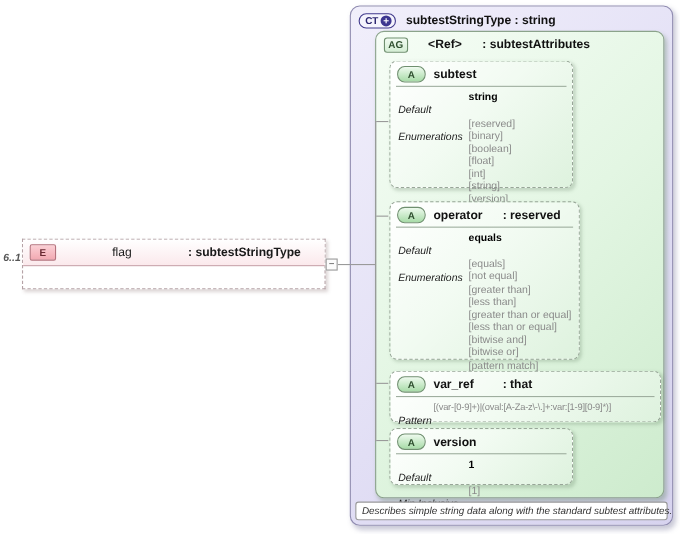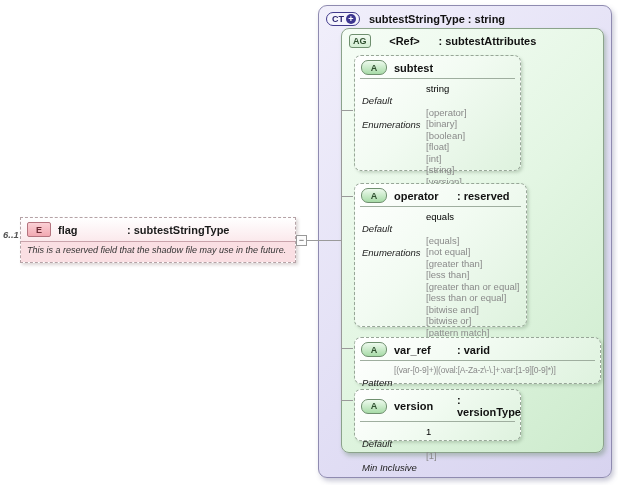--- a/index.html
+++ b/index.html
@@ -9,21 +9,21 @@
 
   .cardinality{position:absolute;left:3px;top:229px;font-size:9.5px;font-style:italic;font-weight:bold;color:#555;}
 
   
   .element-box{position:absolute;left:20px;top:217px;width:276px;height:46px;border:1px dashed #b5a2a6;background:#fff;
     box-shadow:2px 2px 3px rgba(120,90,90,.25);box-sizing:border-box;}
   .el-title{height:24px;display:flex;align-items:center;gap:7px;padding:0 6px;box-sizing:border-box;
     background:linear-gradient(to bottom,#ffffff,#fbe9ec);border-bottom:1px solid #c9a3ab;}
   .badge-e{width:22px;height:13px;flex:none;background:linear-gradient(#fbd0d5,#f2a9b2);border:1px solid #b4737e;border-radius:2px;
     font-size:9px;font-weight:bold;color:#6a2a33;display:flex;align-items:center;justify-content:center;}
-  .el-name{font-size:11px;font-weight:bold;color:#1a1a1a;min-width:62px;}
+  .el-name{font-size:11px;font-weight:normal;color:#1a1a1a;min-width:62px;margin-left:44px;}
   .el-type{font-size:11px;font-weight:bold;color:#1a1a1a;}
   .el-annot{height:20px;background:#fadfe3;font-size:9px;font-style:italic;color:#333;padding:3px 6px;box-sizing:border-box;white-space:nowrap;}
 
   .collapse-handle{position:absolute;left:296px;top:235px;width:11px;height:11px;border:1px solid #999;background:#fcfcfc;
     box-sizing:border-box;display:flex;align-items:center;justify-content:center;font-size:9px;color:#444;line-height:1;cursor:pointer;}
 
   
   .ct-box{position:absolute;left:318px;top:5px;width:294px;height:473px;border:1px solid #8f8bb0;border-radius:9px;box-sizing:border-box;
     background:linear-gradient(135deg,#f1effb 0%,#e2dff5 55%,#d7d3ef 100%);box-shadow:2px 3px 5px rgba(100,100,140,.35);}
   .ct-header{display:flex;align-items:center;gap:9px;padding:6px 0 0 7px;}
@@ -48,21 +48,21 @@
   .attr-box{position:absolute;border:1px dashed #98a698;border-radius:7px;box-sizing:border-box;
     background:linear-gradient(135deg,#ffffff 0%,#f2fbf2 45%,#def2de 100%);box-shadow:2px 2px 3px rgba(90,120,90,.25);}
   .attr-title{display:flex;align-items:center;gap:7px;padding:4px 6px 2px 6px;}
   .badge-a{width:24px;height:13px;flex:none;border:1px solid #6f8f6f;border-radius:7px;background:linear-gradient(#eefaee,#a7dba7);
     font-size:9px;font-weight:bold;color:#2f4f2f;display:flex;align-items:center;justify-content:center;}
   .attr-name{font-size:11px;font-weight:bold;color:#111;min-width:56px;}
   .attr-type{font-size:11px;font-weight:bold;color:#111;}
   .facets{border-top:1px solid #9fae9f;margin:1px 5px 0 5px;padding:4px 0 2px 2px;}
   .facet-row{display:flex;font-size:9.5px;line-height:11.5px;}
   .facet-label{font-style:italic;color:#222;width:64px;flex:none;margin-top:12px;}
-  .fv-bold{font-weight:normal;color:#000;}
+  .fv-bold{font-weight:bold;color:#000;}
   .fv-gray{color:#8a8a8a;}
   .facet-values div{color:#8a8a8a;font-size:9.5px;line-height:11.5px;}
   .attr-varref .facet-label{width:32px;}
   .attr-varref .fv-pattern{font-size:8.5px;color:#8a8a8a;white-space:nowrap;letter-spacing:-0.2px;}
 
   .pos-datatype{left:12px;top:26px;width:167px;height:116px;}
   .pos-operator{left:12px;top:154px;width:173px;height:144px;}
   .pos-varref{left:12px;top:308px;width:247px;height:47px;}
   .pos-version{left:12px;top:360px;width:167px;height:52px;}
 </style>
@@ -72,21 +72,20 @@
 <div class="canvas">
 
   <span class="cardinality">6..1</span>
 
   <div class="element-box">
     <div class="el-title">
       <span class="badge-e">E</span>
       <span class="el-name">flag</span>
       <span class="el-type">: subtestStringType</span>
     </div>
-    <div class="el-annot">This is a reserved field that the shadow file may use in the future.</div>
   </div>
 
   <div class="ct-box">
     <div class="ct-header">
       <span class="badge-ct">
         <span>CT</span>
         <span class="plus-circle">+</span>
       </span>
       <span class="ct-title">subtestStringType : string</span>
     </div>
@@ -104,21 +103,21 @@
           <span class="attr-name">subtest</span>
         </div>
         <div class="facets">
           <div class="facet-row">
             <span class="facet-label">Default</span>
             <span class="fv-bold">string</span>
           </div>
           <div class="facet-row">
             <span class="facet-label">Enumerations</span>
             <div class="facet-values">
-                <div>[operator]</div>
+                <div>[reserved]</div>
                 <div>[binary]</div>
                 <div>[boolean]</div>
                 <div>[float]</div>
                 <div>[int]</div>
                 <div>[string]</div>
                 <div>[version]</div>
               </div>
           </div>
         </div>
       </div>
@@ -148,49 +147,49 @@
                 <div>[pattern match]</div>
               </div>
           </div>
         </div>
       </div>
 
       <div class="attr-box pos-varref attr-varref">
         <div class="attr-title">
           <span class="badge-a">A</span>
           <span class="attr-name">var_ref</span>
-          <span class="attr-type">: varid</span>
+          <span class="attr-type">: that</span>
         </div>
         <div class="facets">
           <div class="facet-row">
             <span class="facet-label">Pattern</span>
             <span class="fv-pattern">[(var-[0-9]+)|(oval:[A-Za-z\-\.]+:var:[1-9][0-9]*)]</span>
           </div>
         </div>
       </div>
 
       <div class="attr-box pos-version">
         <div class="attr-title">
           <span class="badge-a">A</span>
           <span class="attr-name">version</span>
-          <span class="attr-type">: versionType</span>
         </div>
         <div class="facets">
           <div class="facet-row">
             <span class="facet-label">Default</span>
             <span class="fv-bold">1</span>
           </div>
           <div class="facet-row">
             <span class="facet-label">Min Inclusive</span>
             <span class="fv-gray">[1]</span>
           </div>
         </div>
       </div>
     </div>
 
+    <div class="ct-annot">Describes simple string data along with the standard subtest attributes.</div>
   </div>
 
   <div class="line" style="left:307px;top:240px;width:34px;height:1px;"></div>
   <div class="line" style="left:341px;top:110px;width:1px;height:291px;"></div>
   <div class="line" style="left:342px;top:110px;width:11px;height:1px;"></div>
   <div class="line" style="left:342px;top:196px;width:11px;height:1px;"></div>
   <div class="line" style="left:342px;top:348px;width:11px;height:1px;"></div>
   <div class="line" style="left:342px;top:400px;width:11px;height:1px;"></div>
 
   <div class="collapse-handle">

